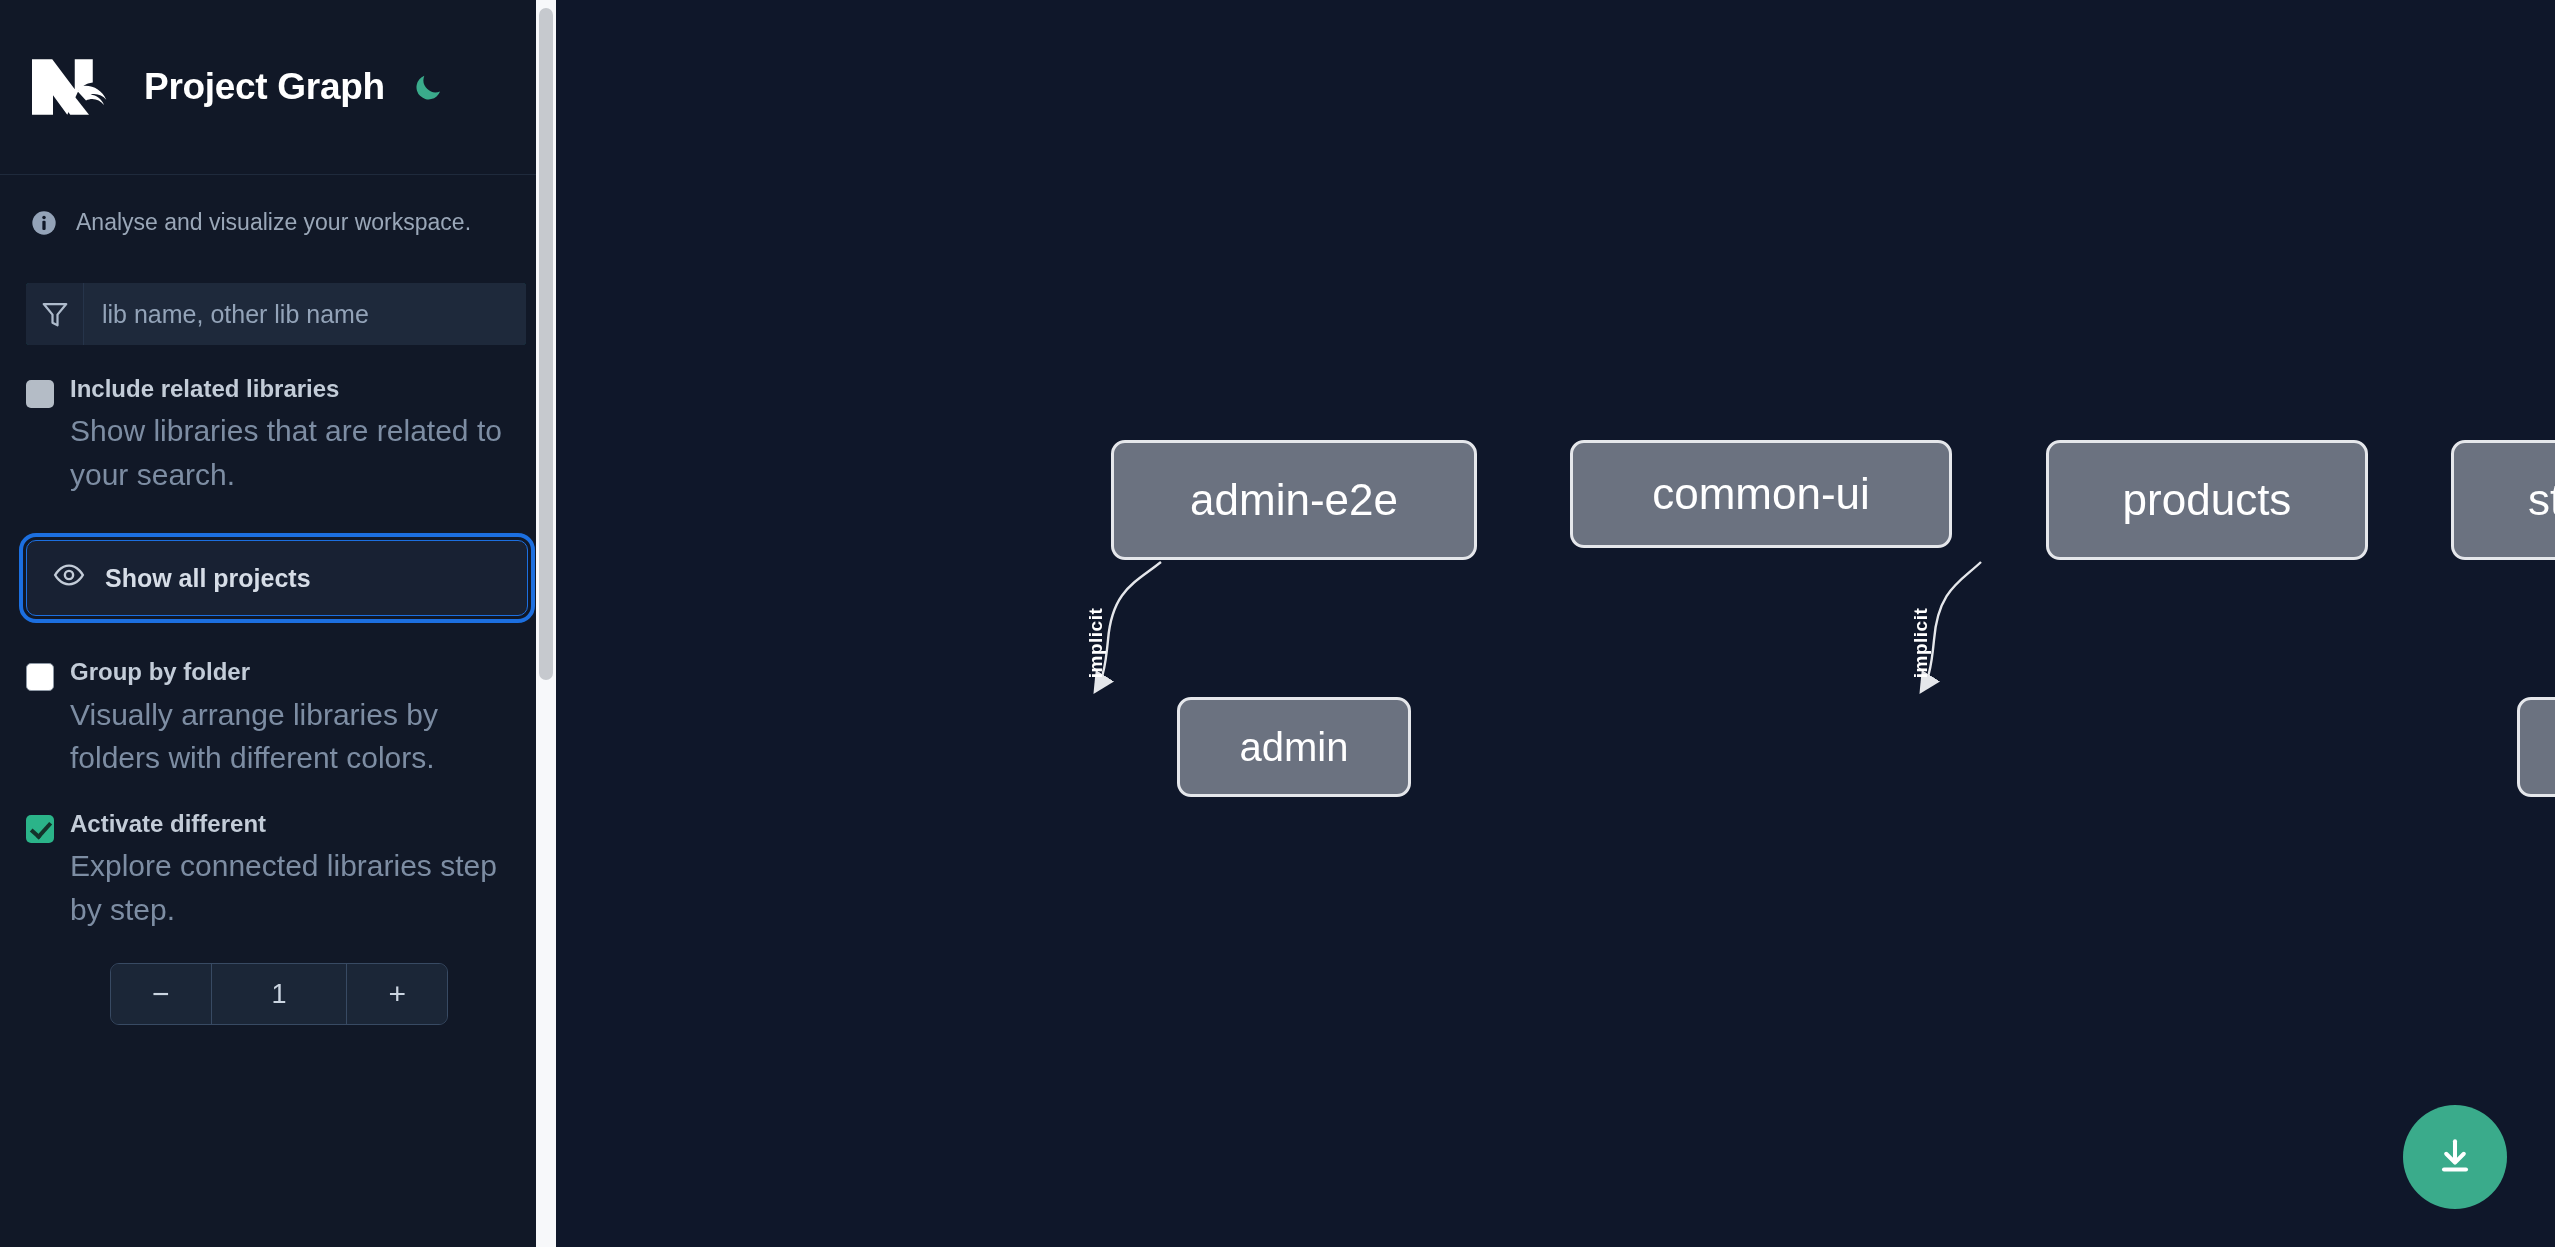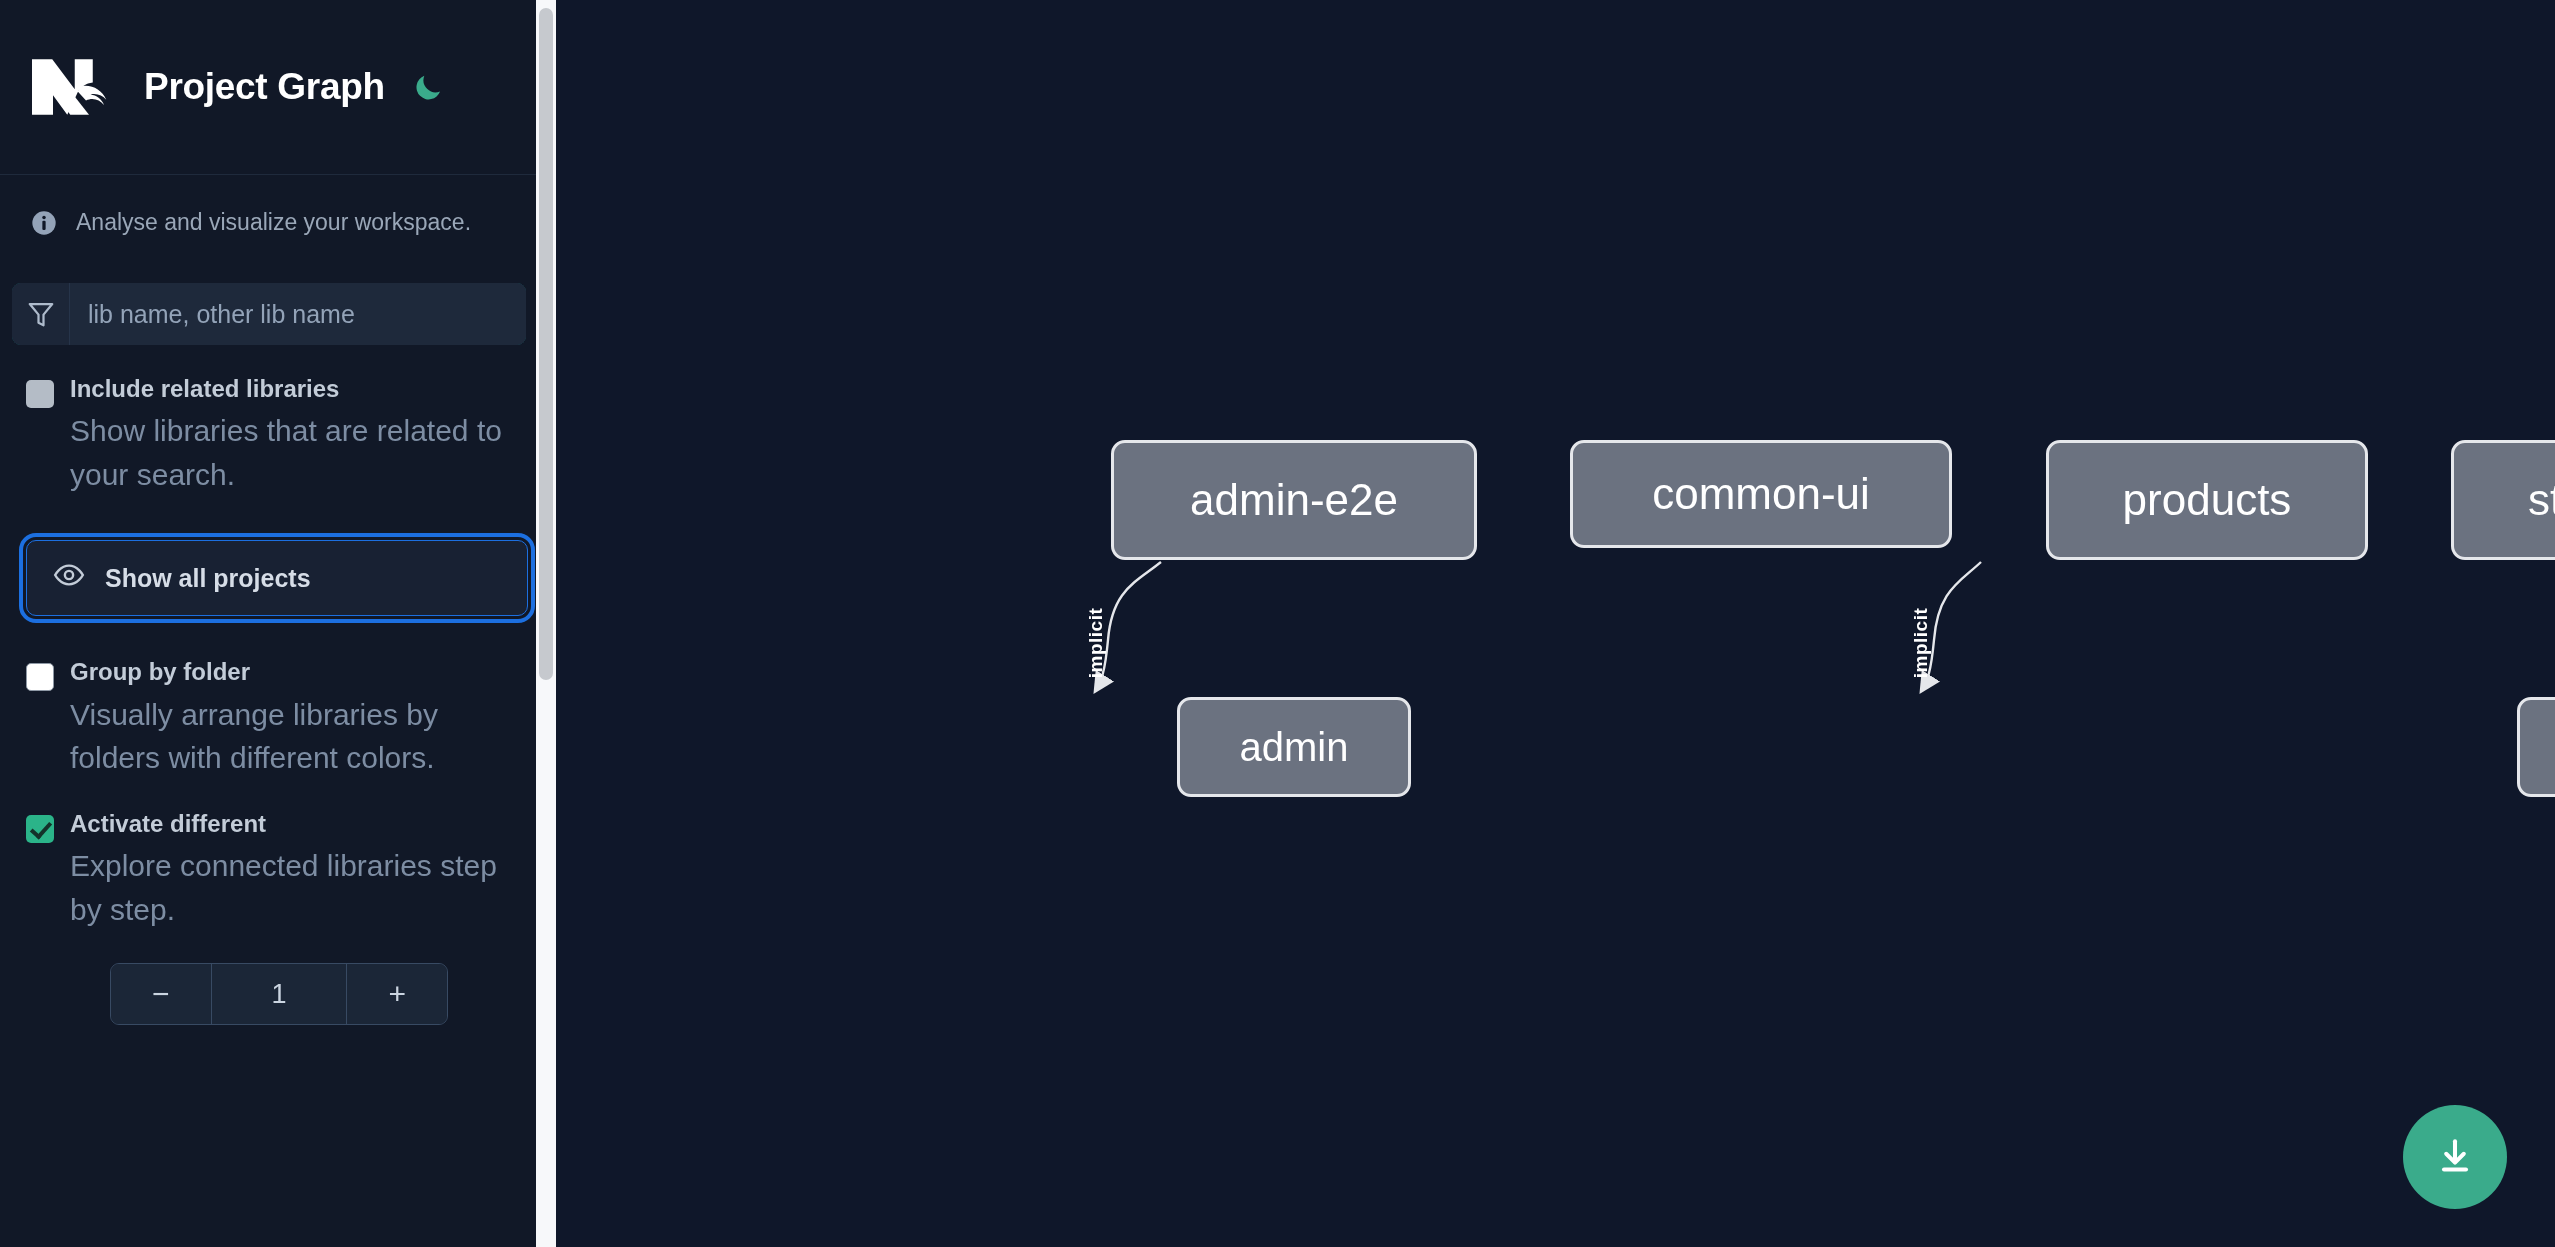--- a/index.html
+++ b/index.html
@@ -48,24 +48,24 @@
   }
   .info-icon { flex: 0 0 auto; }
   .tagline-text {
     color: #9aa7b8;
     font-size: 23px;
     font-weight: 400;
   }
 
   
   .filter-wrap {
-    margin: 42px 30px 0 12px;
+    margin: 42px 30px 0 26px;
     height: 62px;
     display: flex;
-    border-radius: 9px;
+    border-radius: 4px;
     overflow: hidden;
     background: #0f766e;
     box-shadow: inset 0 0 0 1px #1e2a3d;
   }
   .filter-icon-box {
     width: 58px;
     display: flex; align-items: center; justify-content: center;
     background: #1c2troop;
     background: #1c2638;
     border-right: 1px solid #26344a;

